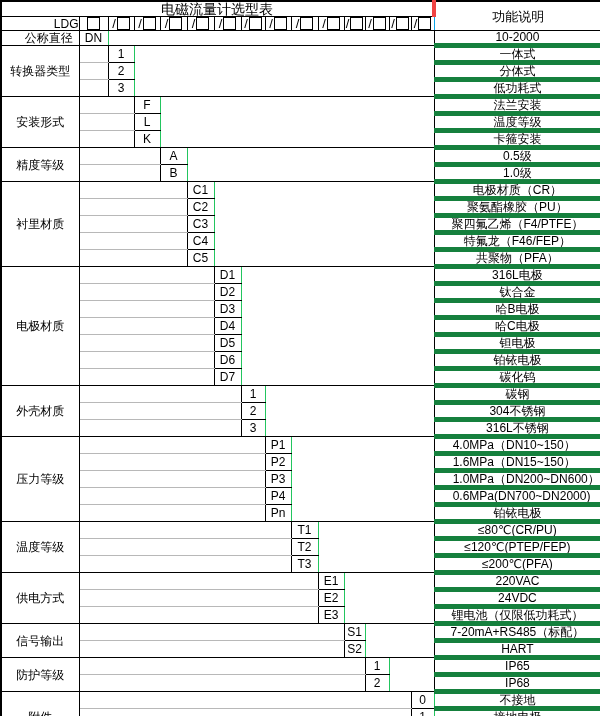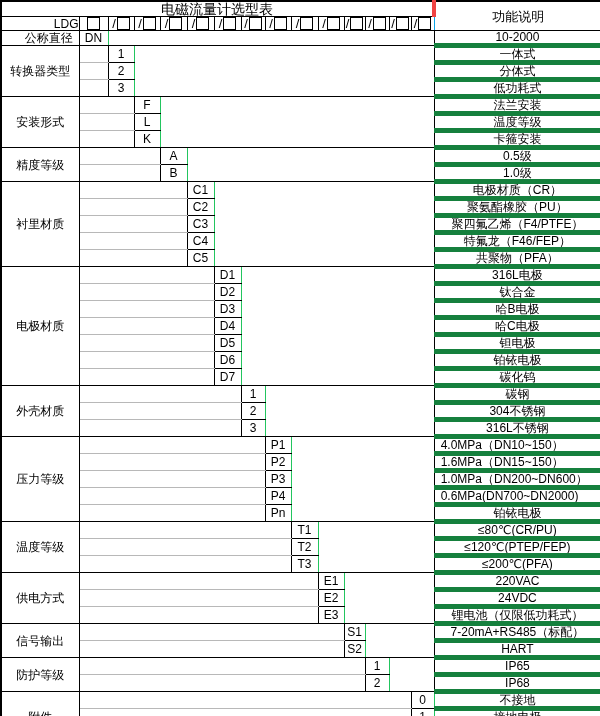--- a/index.html
+++ b/index.html
@@ -15,21 +15,21 @@
   td.ldgc{border-right:1px solid #000;border-bottom:1px solid #000}
   .cbox{display:inline-block;width:11px;height:11px;border:1px solid #000;vertical-align:middle;background:#fff}
   .slash{font-size:13px;margin-right:1px;vertical-align:middle}
   td.rlabel{border-right:1px solid #000;border-bottom:1px solid #000}
   td.rlabel.left{text-align:center;padding-left:17px}
   td.code{border-left:1px solid #000;border-right:1px solid #22c55e;border-bottom:1px solid #000}
   td.lead{border-bottom:1px solid #b8b8b8}
   td.lead.end{border-bottom:1px solid #000}
   td.trail{border-bottom:1px solid #000}
   td.func{border-left:1px solid #000;border-bottom:5px solid #15803d}
-  td.func.left{text-align:left;padding-left:6px}
+  td.func.left{text-align:left;padding-left:18px}
 </style>
 </head>
 <body>
 
 <table>
   <colgroup>
     <col style="width:78px">
       <col style="width:29px">
       <col style="width:26px">
     <col style="width:26px">

